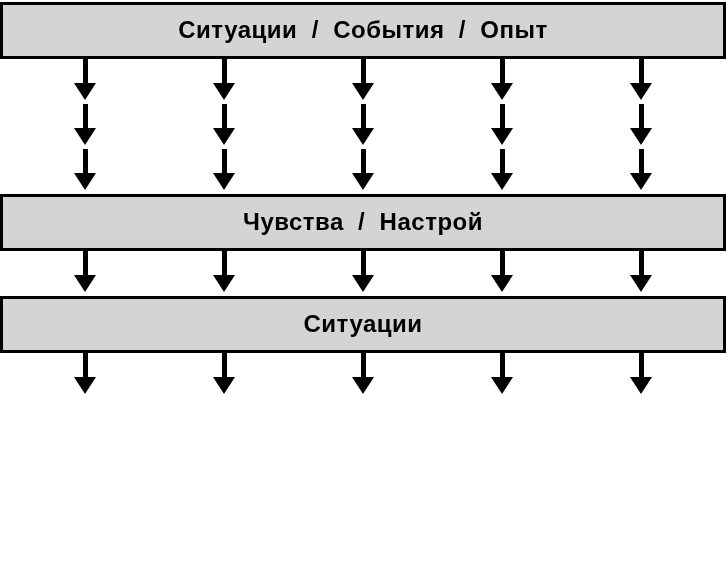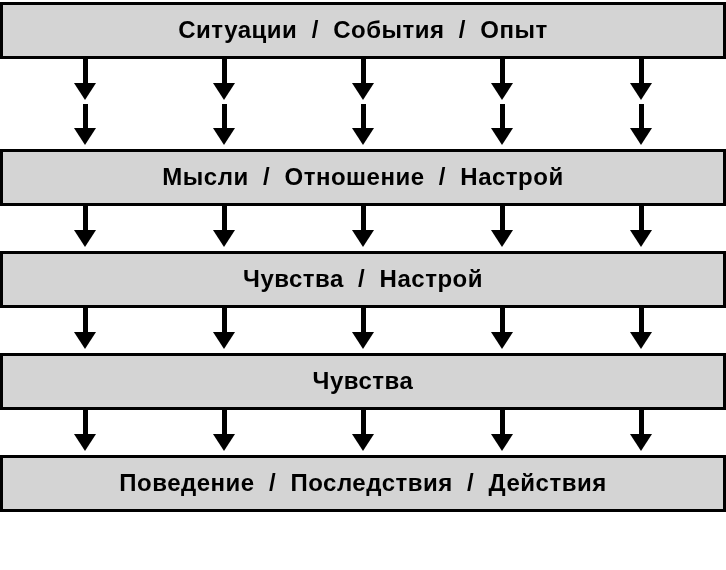--- a/index.html
+++ b/index.html
@@ -118,23 +118,20 @@
     <div class="arrow">
         <div class="arrow-shaft"></div>
         <div class="arrow-head"></div>
       </div>
     <div class="arrow">
         <div class="arrow-shaft"></div>
         <div class="arrow-head"></div>
       </div>
   </div>
 
-  <div class="box">
-    <span class="box-label">Мысли  /  Отношение  /  Настрой</span>
-  </div>
 
   <div class="arrow-row">
     <div class="arrow">
         <div class="arrow-shaft"></div>
         <div class="arrow-head"></div>
       </div>
     <div class="arrow">
         <div class="arrow-shaft"></div>
         <div class="arrow-head"></div>
       </div>
@@ -173,43 +170,40 @@
         <div class="arrow-shaft"></div>
         <div class="arrow-head"></div>
       </div>
     <div class="arrow">
         <div class="arrow-shaft"></div>
         <div class="arrow-head"></div>
       </div>
   </div>
 
   <div class="box">
-    <span class="box-label">Чувства</span>
-  </div>
-
-  <div class="arrow-row">
-    <div class="arrow">
-        <div class="arrow-shaft"></div>
-        <div class="arrow-head"></div>
-      </div>
-    <div class="arrow">
-        <div class="arrow-shaft"></div>
-        <div class="arrow-head"></div>
-      </div>
-    <div class="arrow">
-        <div class="arrow-shaft"></div>
-        <div class="arrow-head"></div>
-      </div>
-    <div class="arrow">
-        <div class="arrow-shaft"></div>
-        <div class="arrow-head"></div>
-      </div>
-    <div class="arrow">
-        <div class="arrow-shaft"></div>
-        <div class="arrow-head"></div>
-      </div>
-  </div>
-
-  <div class="box">
-    <span class="box-label">Поведение  /  Последствия  /  Действия</span>
-  </div>
+    <span class="box-label">Ситуации</span>
+  </div>
+
+  <div class="arrow-row">
+    <div class="arrow">
+        <div class="arrow-shaft"></div>
+        <div class="arrow-head"></div>
+      </div>
+    <div class="arrow">
+        <div class="arrow-shaft"></div>
+        <div class="arrow-head"></div>
+      </div>
+    <div class="arrow">
+        <div class="arrow-shaft"></div>
+        <div class="arrow-head"></div>
+      </div>
+    <div class="arrow">
+        <div class="arrow-shaft"></div>
+        <div class="arrow-head"></div>
+      </div>
+    <div class="arrow">
+        <div class="arrow-shaft"></div>
+        <div class="arrow-head"></div>
+      </div>
+  </div>
+
 
 </div>
 
 </body></html>

